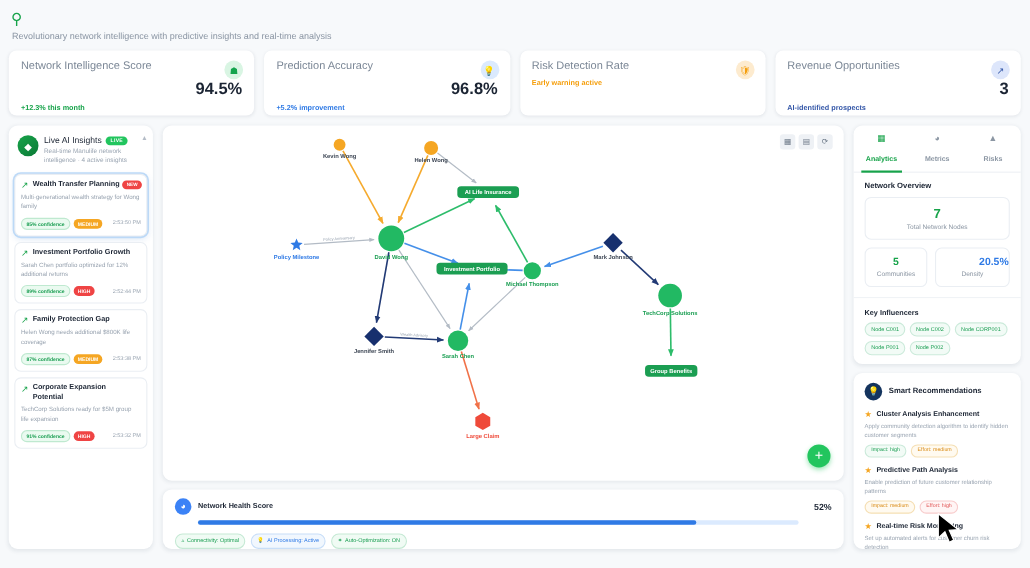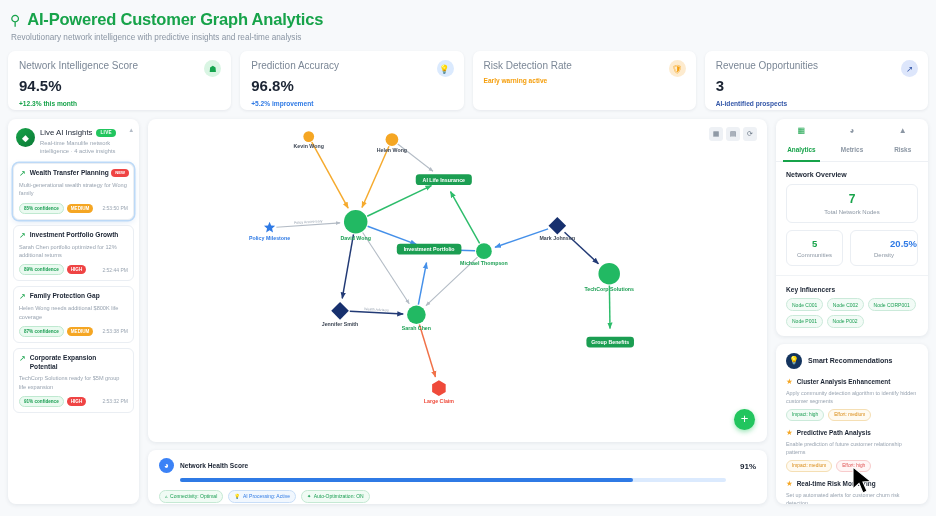--- a/index.html
+++ b/index.html
@@ -18,21 +18,21 @@
   .app-title { font-size: 16.5px; font-weight: bold; color: #17a34a; letter-spacing: -0.2px; }
   .app-sub { font-size: 8.2px; color: #8a95a3; margin: 4px 0 0 3px; }
 
   
   .stats-row { display: flex; gap: 9px; margin-top: 9px; }
   .stat-card {
     flex: 1; background: #fff; border-radius: 7px; padding: 9px 11px 10px 11px;
     box-shadow: 0 1px 3px rgba(20,40,70,.08); position: relative; height: 59px;
   }
   .stat-label { font-size: 10px; color: #7b8796; font-weight: 400; }
-  .stat-value { font-size: 15px; font-weight: bold; color: #1b2433; margin-top: 6px; }
+  .stat-value { font-size: 15px; font-weight: bold; color: #1b2433; margin-top: 6px; text-align: right; }
   .stat-delta { font-size: 6.6px; font-weight: bold; margin-top: 6px; }
   .stat-badge {
     position: absolute; right: 10px; top: 9px; width: 17px; height: 17px;
     border-radius: 50%; display: flex; align-items: center; justify-content: center;
     font-size: 8.5px;
   }
   .b-green { background: #d9f5e3; color: #14a44d; }
   .b-blue  { background: #dbeafe; color: #2f7ae5; }
   .b-amber { background: #fdebcf; color: #f59e0b; }
   .b-indigo{ background: #dde6fb; color: #3457a8; }
@@ -181,21 +181,20 @@
   .nlabel { font-family: "Liberation Sans", sans-serif; font-size: 5.4px; font-weight: bold; text-anchor: middle; }
   .elabel { font-family: "Liberation Sans", sans-serif; font-size: 3.6px; fill: #9aa5b2; text-anchor: middle; }
 </style>
 </head>
 <body>
 
 <div class="page">
 
   <div class="app-header">
     <span class="hdr-icon">⚲</span>
-    <span class="app-title">AI-Powered Customer Graph Analytics</span>
   </div>
   <div class="app-sub">Revolutionary network intelligence with predictive insights and real-time analysis</div>
 
   <div class="stats-row" id="stats-row">
       <div class="stat-card">
         <div class="stat-label">Network Intelligence Score</div>
         <div class="stat-value">94.5%</div>
         <div class="stat-delta" style="color: rgb(23, 163, 74);">+12.3% this month</div>
         <div class="stat-badge b-green">☗</div>
       </div>
@@ -386,21 +385,21 @@
             </g>
           </svg>
         <div class="fab">+</div>
       </div>
 
       <div class="health-card">
         <div class="health-top">
           <div class="health-icon">◕</div>
           <span class="health-label">Network Health Score</span>
         </div>
-        <span class="health-pct">91%</span>
+        <span class="health-pct">52%</span>
         <div class="health-bar">
           <div class="health-fill" id="health-fill" style="width: 83%;"></div>
         </div>
         <div class="health-chips" id="health-chips">
             <span class="hchip hc-green">
               <span>▵</span>
               <span>Connectivity: Optimal</span>
             </span>
             <span class="hchip hc-blue">
               <span>💡</span>

